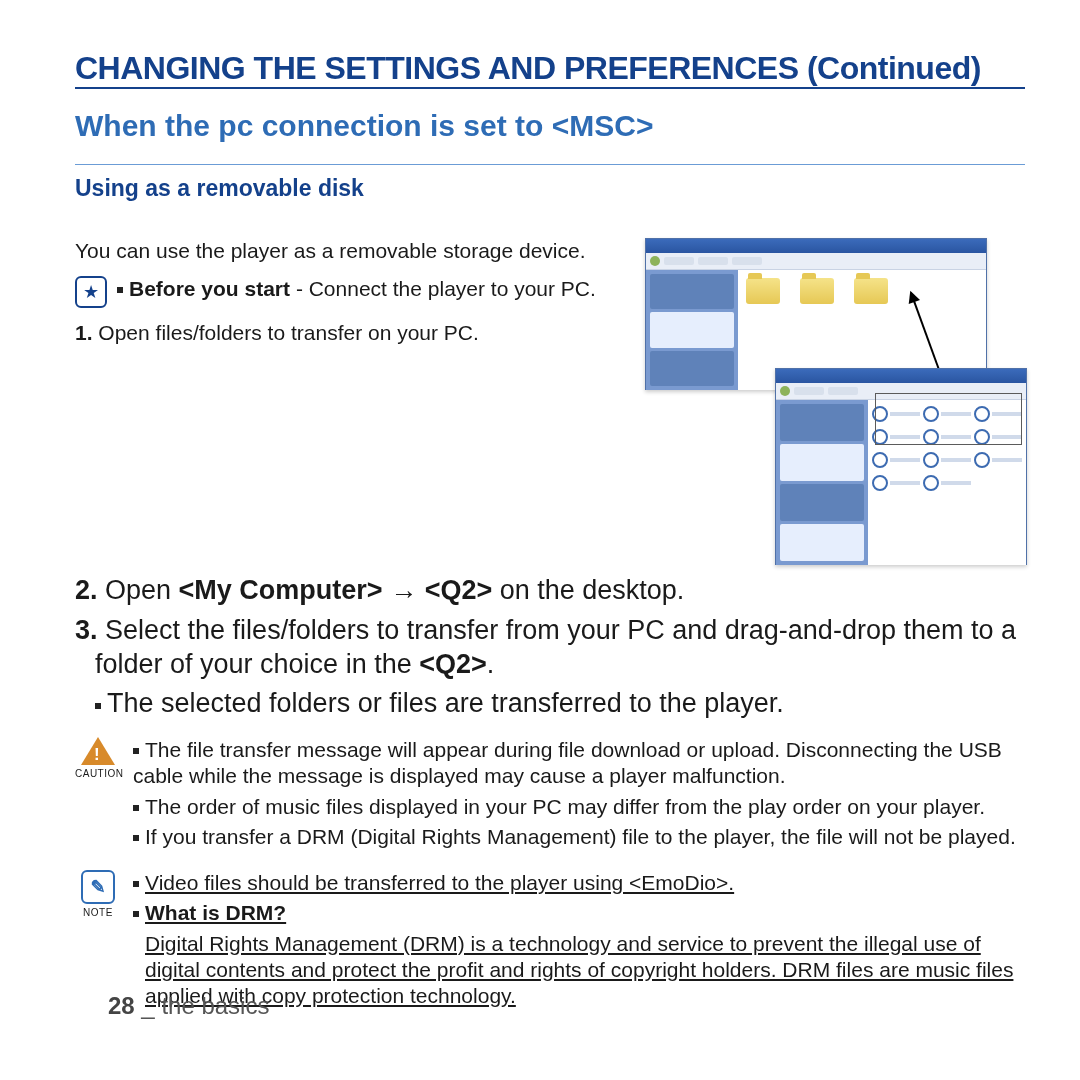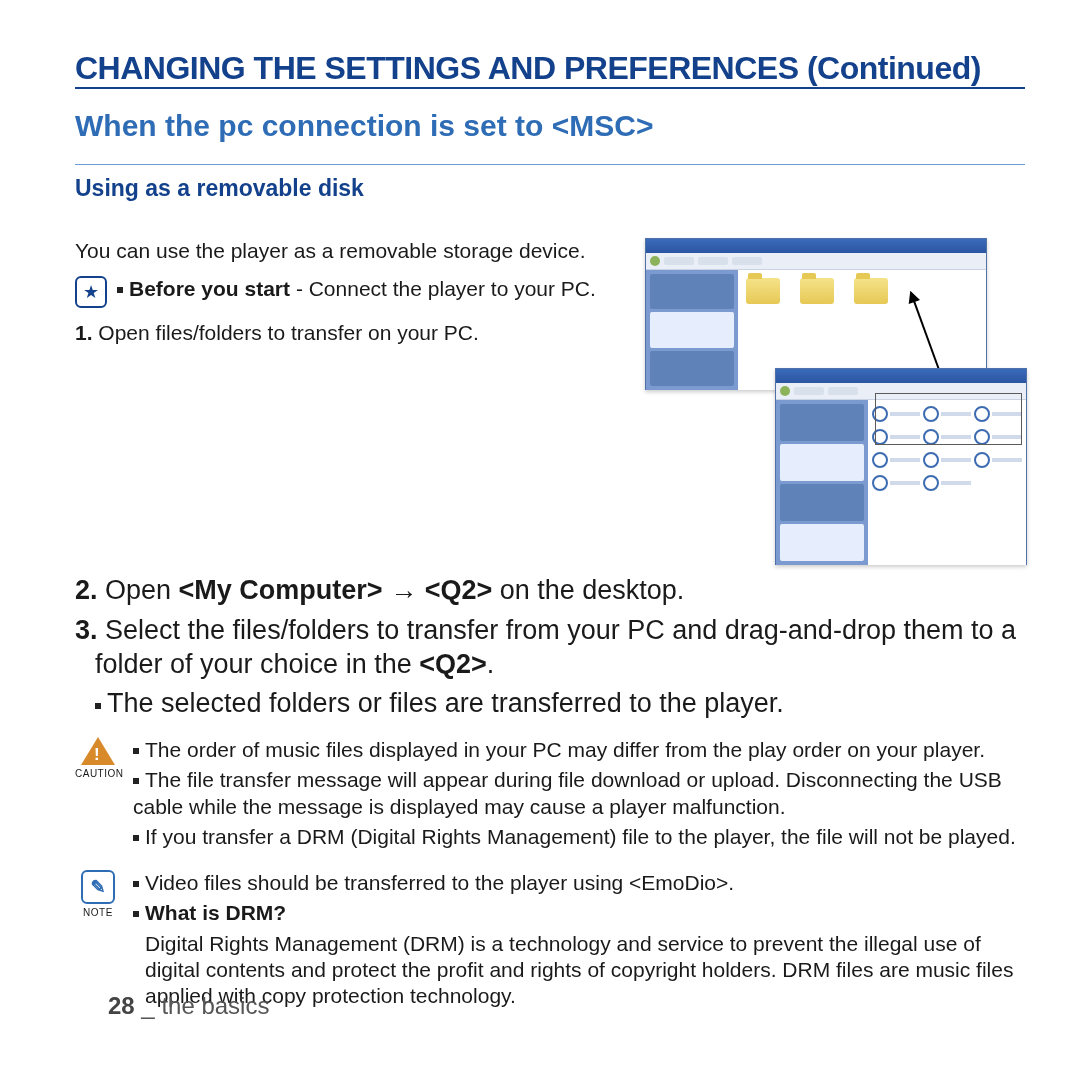--- a/index.html
+++ b/index.html
@@ -407,33 +407,33 @@
     </div>
   </div>
 
   <div class="caution-block">
     <div class="caution-icon-wrap">
       <div class="tri"></div>
       <div class="caution-label">CAUTION</div>
     </div>
     <div class="cb-text">
       <ul>
+        <li><span class="bullet-square"></span><span>The file transfer message will appear during file download or upload. Disconnecting the USB cable while the message is displayed may cause a player malfunction.</span></li>
         <li><span class="bullet-square"></span><span>The order of music files displayed in your PC may differ from the play order on your player.</span></li>
-        <li><span class="bullet-square"></span><span>The file transfer message will appear during file download or upload. Disconnecting the USB cable while the message is displayed may cause a player malfunction.</span></li>
         <li><span class="bullet-square"></span><span>If you transfer a DRM (Digital Rights Management) file to the player, the file will not be played.</span></li>
       </ul>
     </div>
   </div>
 
   <div class="caution-block">
     <div class="caution-icon-wrap">
       <div class="note-icon">✎</div>
       <div class="note-label">NOTE</div>
     </div>
-    <div class="note-text" style="font-size:21px;line-height:1.25;">
+    <div class="note-text" style="font-size:21px;line-height:1.25;text-decoration:underline;">
       <ul>
         <li><span class="bullet-square"></span><span>Video files should be transferred to the player using &lt;EmoDio&gt;.</span></li>
         <li><span class="bullet-square"></span><b>What is DRM?</b></li>
       </ul>
       <div style="margin-left:12px;">Digital Rights Management (DRM) is a technology and service to prevent the illegal use of digital contents and protect the profit and rights of copyright holders. DRM files are music files applied with copy protection technology.</div>
     </div>
   </div>
 
   <div class="footer">
     <span class="pn">28</span><span> _ </span><span>the basics</span>

